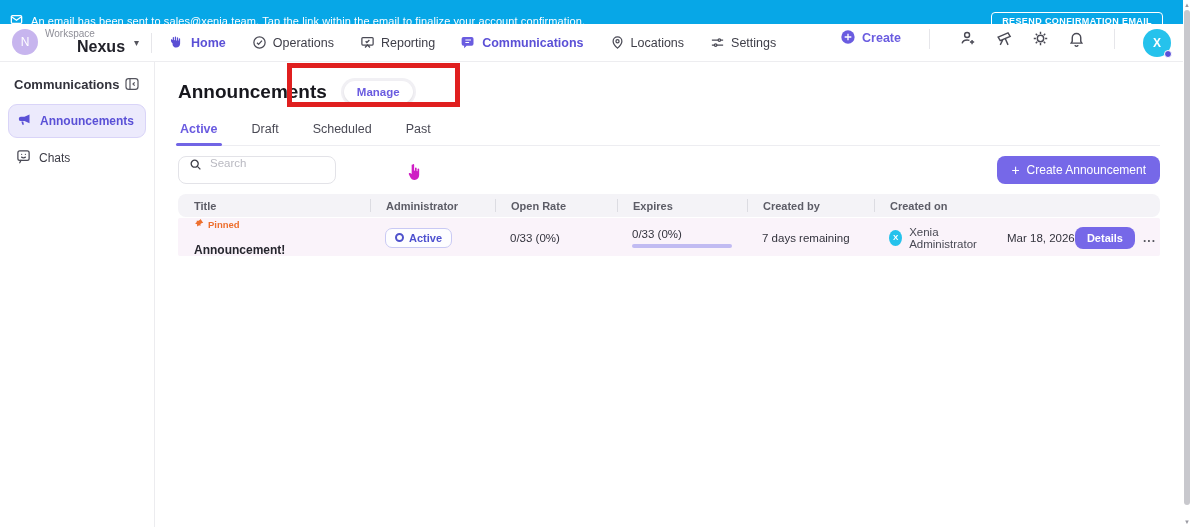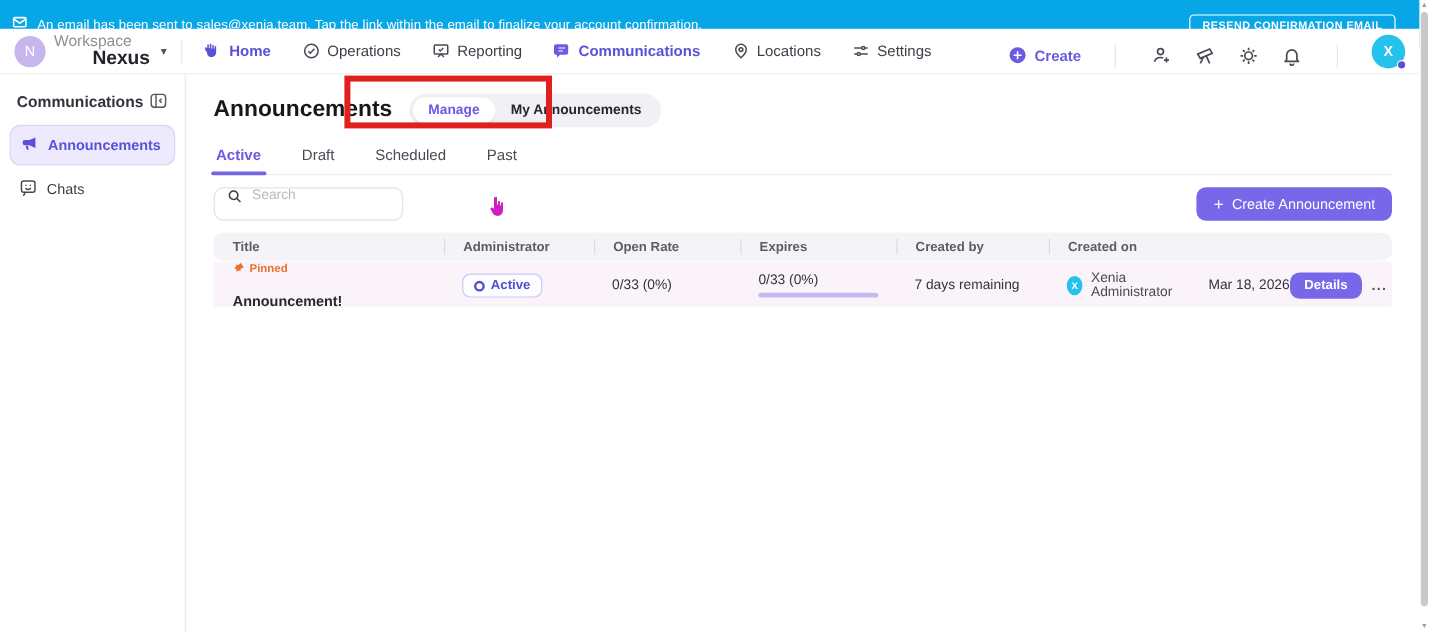--- a/index.html
+++ b/index.html
@@ -15,30 +15,30 @@
     background:transparent; color:#fff; font-size:9px; font-weight:bold; letter-spacing:.4px;
     padding:3px 10px; cursor:pointer; font-family:inherit; }
 
   
   .header { position:absolute; left:0; top:24px; width:1183px; height:38px; background:#fff;
     border-bottom:1px solid #ededf0; display:flex; align-items:center; padding:0 12px; }
   .ws { display:flex; align-items:center; gap:7px; }
   .ws-avatar { width:26px; height:26px; border-radius:50%; background:#c7b5ee; color:#fff;
     font-size:12px; display:flex; align-items:center; justify-content:center; }
   .ws-texts { line-height:1.05; }
-  .ws-label { font-size:13px; color:#8f8f98; }
+  .ws-label { font-size:10px; color:#8f8f98; }
   .ws-name { font-size:16px; font-weight:bold; color:#22222a;margin-left:32px; }
   .chev { color:#55555e; font-size:10px; margin-left:2px; }
   .vdiv { width:1px; height:20px; background:#e6e6ea; margin:0 12px; }
   .nav { display:flex; align-items:center; gap:26px; margin-left:4px; }
   .nav-item { display:flex; align-items:center; gap:6px; font-size:12.5px; color:#3e3e48;
     cursor:pointer; white-space:nowrap; }
   .nav-item.active { color:#5b50d6; font-weight:bold; }
   .nav-item svg { display:block; }
-  .hdr-right { margin-left:auto; display:flex; align-items:flex-end; gap:16px; }
+  .hdr-right { margin-left:auto; display:flex; align-items:flex-start; gap:16px; }
   .create { display:flex; align-items:center; gap:6px; color:#6a5ce0; font-size:12.5px;
     font-weight:bold; cursor:pointer; }
   .icon-btn { width:20px; height:20px; display:flex; align-items:center; justify-content:center;
     cursor:pointer; }
   .user-avatar { position:relative; width:28px; height:28px; border-radius:50%; background:#25c2ec;
     color:#fff; font-size:12px; font-weight:bold; display:flex; align-items:center;
     justify-content:center; cursor:pointer; }
   .user-dot { position:absolute; right:-1px; bottom:-1px; width:8px; height:8px; border-radius:50%;
     background:#5a50d8; border:1.5px solid #fff; }
 
@@ -271,21 +271,20 @@
       </span>
       <span>Chats</span>
     </div>
   </div>
 
   <div class="main">
     <div class="title-row">
       <div class="page-title">Announcements</div>
       <div class="seg">
         <div class="seg-opt active">Manage</div>
-        <div class="seg-opt">My Announcements</div>
       </div>
     </div>
 
     <div class="tabs">
       <div class="tab active">Active</div>
       <div class="tab">Draft</div>
       <div class="tab">Scheduled</div>
       <div class="tab">Past</div>
     </div>
 

